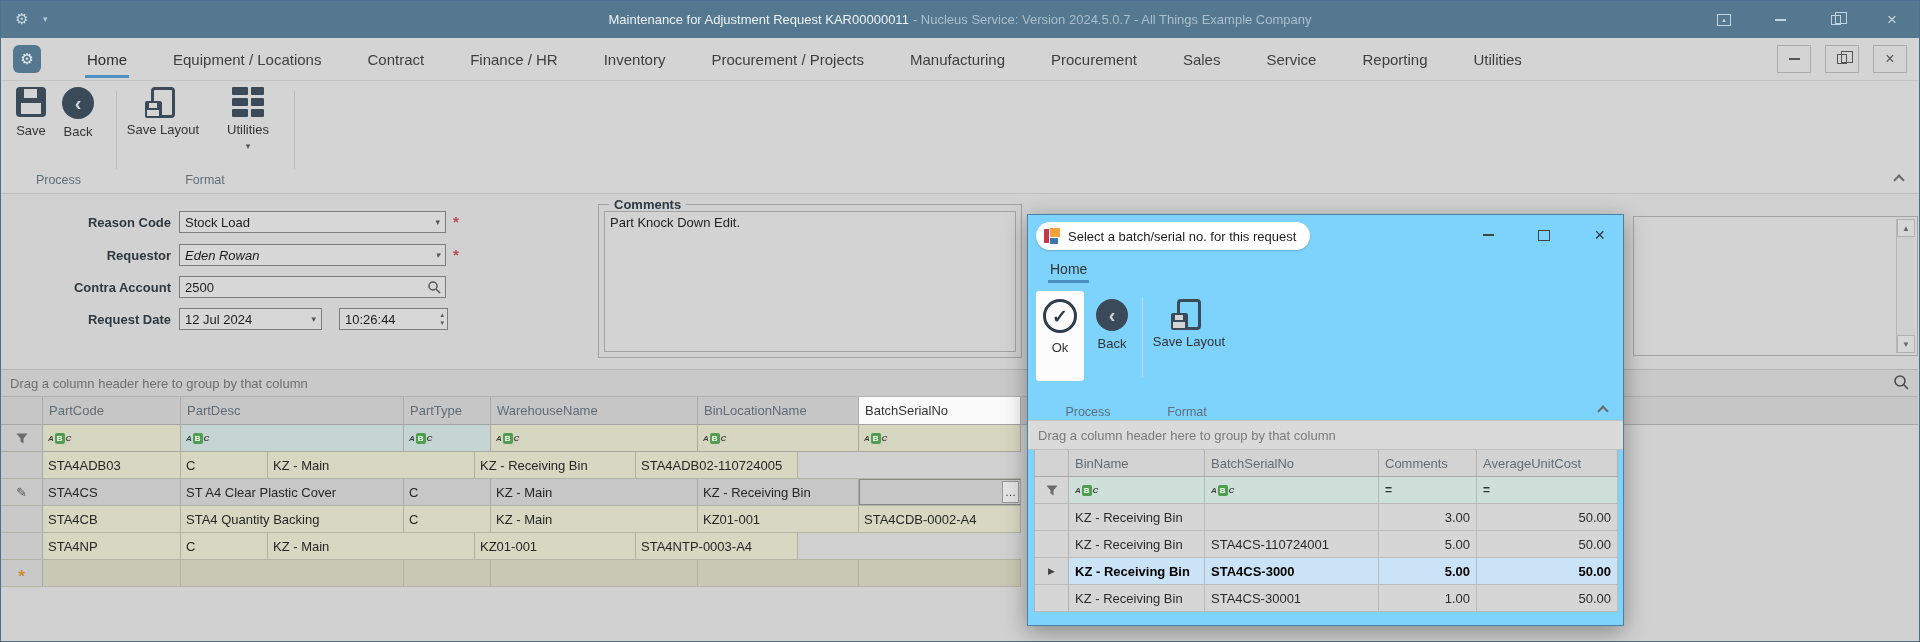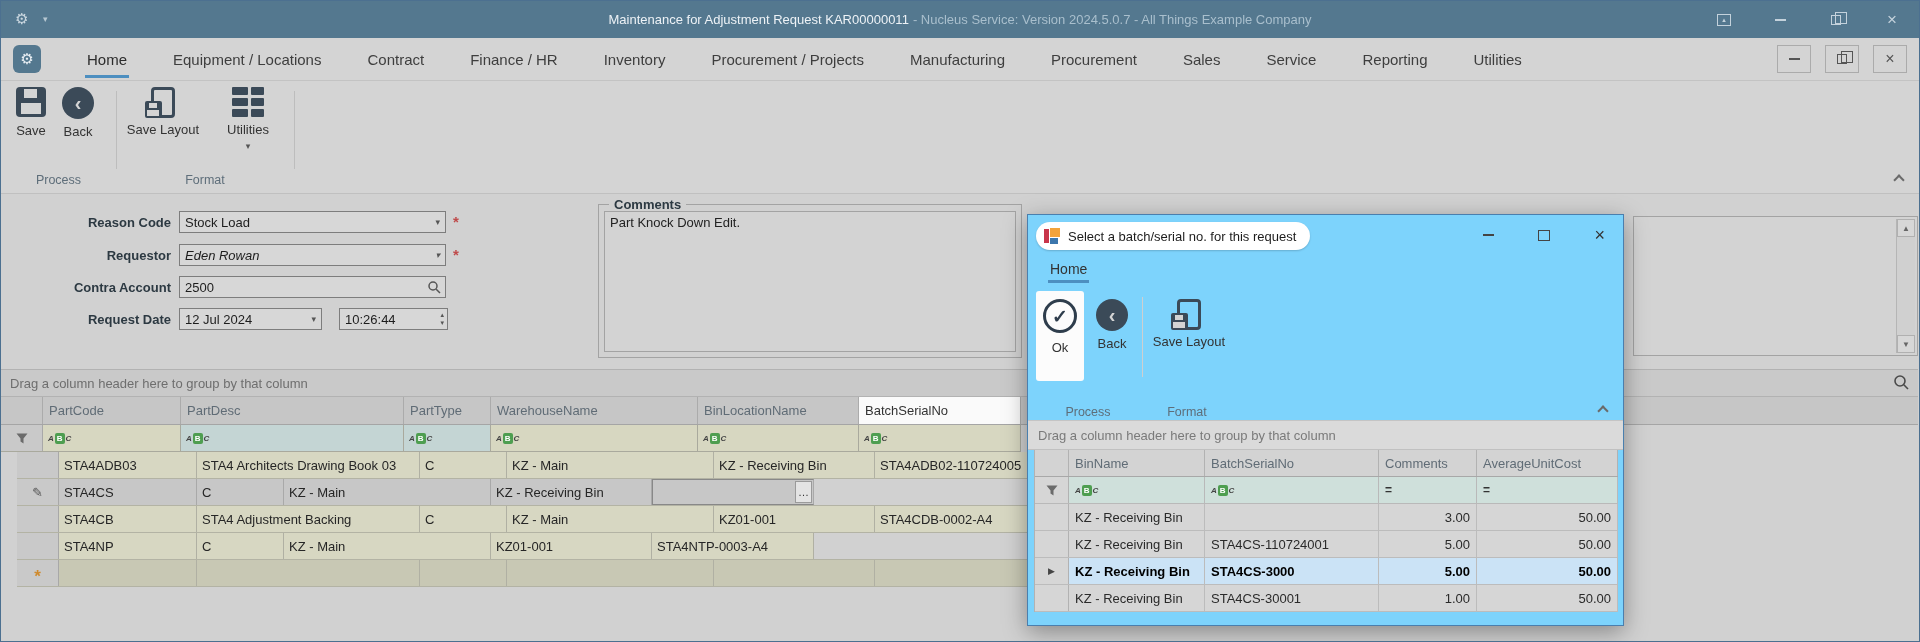--- a/index.html
+++ b/index.html
@@ -111,21 +111,21 @@
           border-bottom:1px solid #a9a99d; }
   .ind { width:42px; background:#c9c9c9; border-right:1px solid #a8a8a8; display:flex;
          align-items:center; justify-content:center; flex:none; }
   .fcell { display:flex; align-items:center; padding:0 5px; border-right:1px solid #a9a99d;
            background:#d7d7c1; }
   .fcell.teal { background:#c4d5d4; }
   .abc { display:inline-flex; align-items:center; gap:1px; font-size:8px; color:#444; font-weight:bold; }
   .abc b { background:#4e9e50; color:#fff; padding:1px 2px; border-radius:2px; font-size:8px; }
 
   .grow { position:absolute; left:0; width:1020px; height:27px; display:flex; font-size:13px;
-          color:#262626; border-bottom:1px solid #b3b3a4;margin-left:16px; }
+          color:#262626; border-bottom:1px solid #b3b3a4; }
   .gcell { display:flex; align-items:center; padding:0 5px; border-right:1px solid #b0b0a3;
            background:#d7d7c2; white-space:nowrap; overflow:hidden; }
   .grow.gray .gcell { background:#c7c7c7; border-right-color:#a9a9a9; }
   .grow.newrow .gcell { background:#c8c8b4; }
   .gcell.tealcell { background:#4f9a94; }
   .gcell.editor { background:#ffffff; border:1px solid #888; padding:0 18px 0 4px; position:relative; }
   .ell { position:absolute; right:1px; top:1px; bottom:1px; width:17px; background:#e4e4e4;
          border:1px solid #9a9a9a; font-size:11px; display:flex; align-items:center;
          justify-content:center; color:#333; }
   .pencil { font-size:13px; color:#555; }
@@ -396,45 +396,45 @@
           <i>A</i>
           <b>B</b>
           <i>C</i>
         </span>
       </div>
   </div>
 
   <div class="grow" style="top:451px;">
     <div class="ind"></div>
     <div class="gcell w1">STA4ADB03</div>
-    <div class="gcell w2">STA4 Architects Drawing Book 03</div>
     <div class="gcell w3">C</div>
     <div class="gcell w4">KZ - Main</div>
     <div class="gcell w5">KZ - Receiving Bin</div>
     <div class="gcell w6">STA4ADB02-110724005</div>
   </div>
 
   <div class="grow gray" style="top:478px;">
     <div class="ind">
         <span class="pencil">✎</span>
       </div>
     <div class="gcell w1">STA4CS</div>
+    <div class="gcell w2">ST A4 Clear Plastic Cover</div>
     <div class="gcell w3">C</div>
     <div class="gcell w4">KZ - Main</div>
     <div class="gcell w5">KZ - Receiving Bin</div>
     <div class="gcell w6 editor">
       <span></span>
       <span class="ell">…</span>
     </div>
   </div>
 
   <div class="grow" style="top:505px;">
     <div class="ind"></div>
     <div class="gcell w1">STA4CB</div>
-    <div class="gcell w2">STA4 Adjustment Backing</div>
+    <div class="gcell w2">STA4 Quantity Backing</div>
     <div class="gcell w3">C</div>
     <div class="gcell w4">KZ - Main</div>
     <div class="gcell w5">KZ01-001</div>
     <div class="gcell w6">STA4CDB-0002-A4</div>
   </div>
 
   <div class="grow" style="top:532px;">
     <div class="ind"></div>
     <div class="gcell w1">STA4NP</div>
     <div class="gcell w3">C</div>

